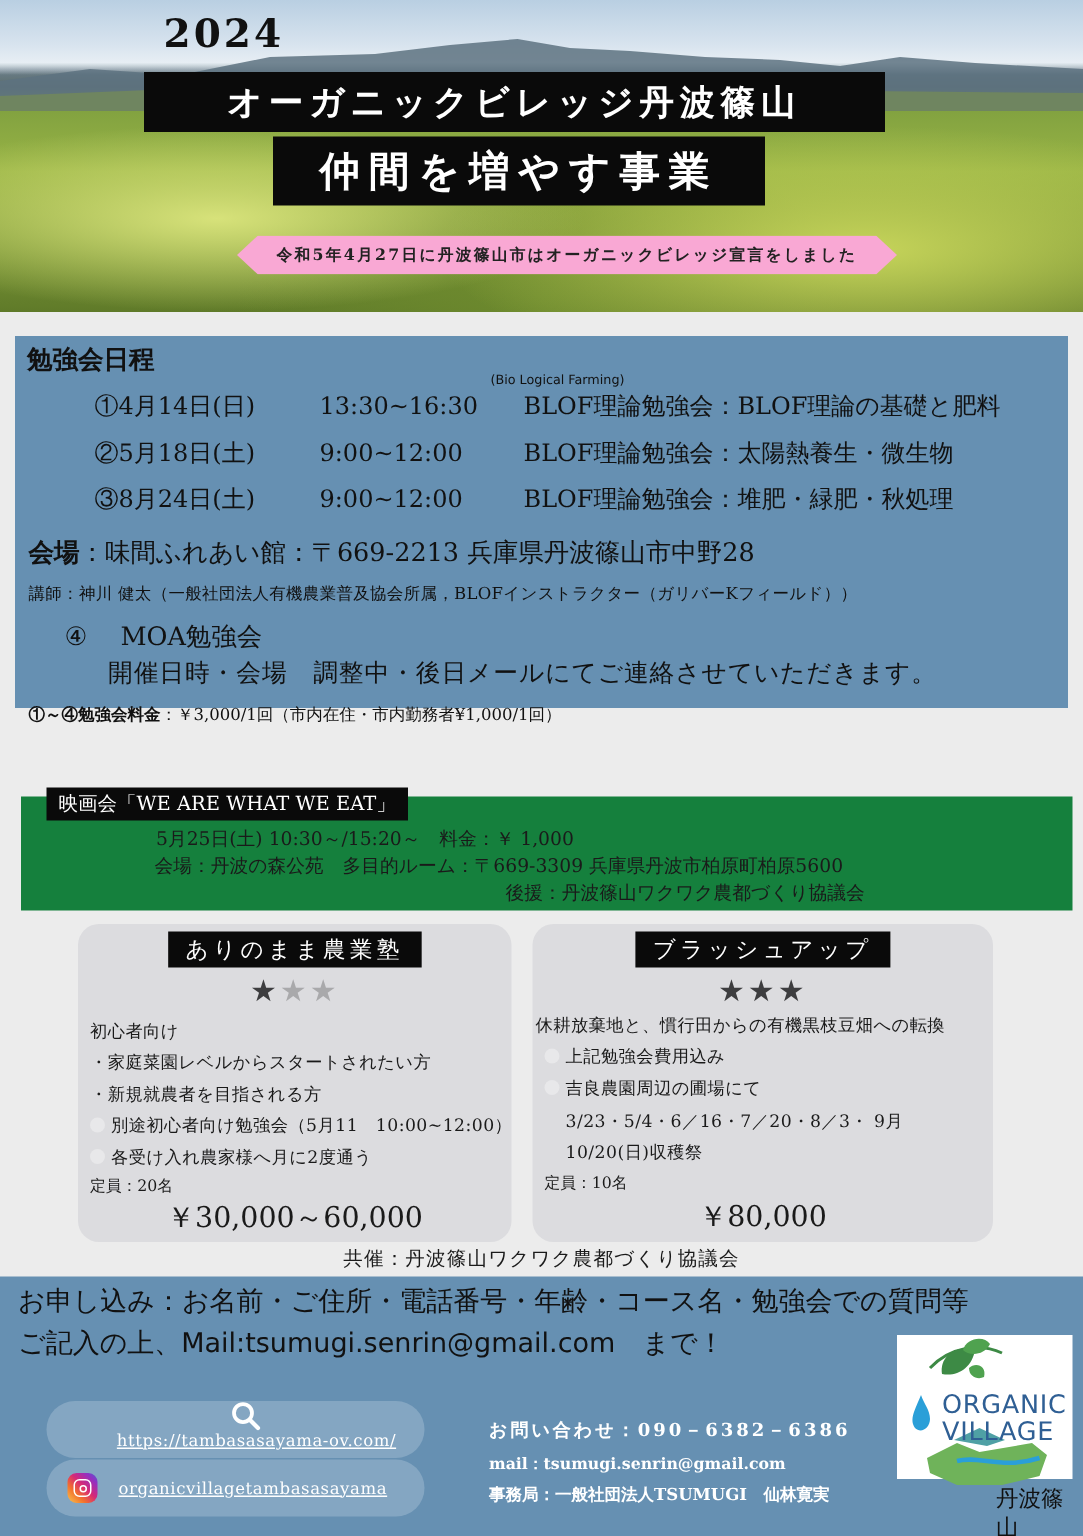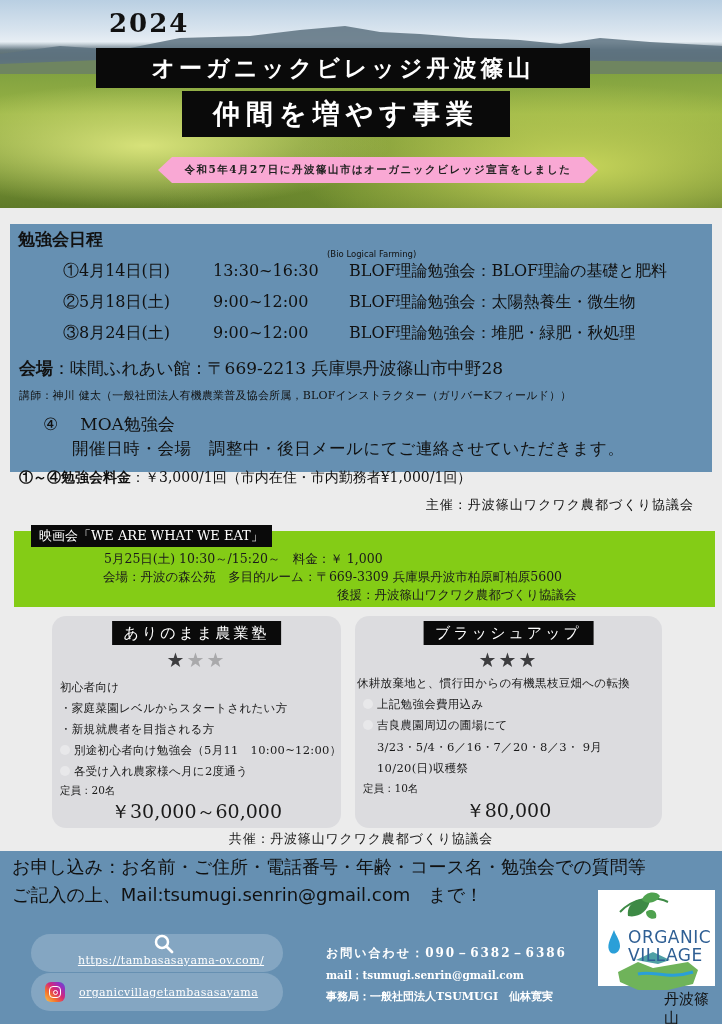--- a/index.html
+++ b/index.html
@@ -53,26 +53,26 @@
   .sched-row { left: 25px; font-size: 16px; white-space: nowrap; }
   .sched-row .num { display: inline-block; width: 150px; margin-left: 28px; }
   .sched-row .time { display: inline-block; width: 136px; }
   .bio { left: 317px; top: 25px; font-size: 8.5px; font-family: "DejaVu Sans", sans-serif; }
   .venue { left: 9px; top: 133px; font-size: 17px; white-space: nowrap; }
   .venue b { font-weight: bold; }
   .lecturer { left: 9px; top: 164px; font-size: 11px; white-space: nowrap; letter-spacing: 0.2px; }
   .moa { left: 33px; top: 189px; font-size: 17px; white-space: nowrap; }
   .moa .n { margin-right: 22px; }
   .moa-detail { left: 62px; top: 214px; font-size: 16.5px; white-space: nowrap; letter-spacing: 0.6px; }
-  .fee { left: 9px; top: 245px; font-size: 14px; white-space: nowrap; }
+  .fee { left: 9px; top: 245px; font-size: 11px; white-space: nowrap; }
   .fee b { font-weight: bold; }
   .host { right: 18px; top: 272px; font-size: 13px; letter-spacing: 1px; }
 
   
-  .movie { left: 14px; top: 531px; width: 701px; height: 76px; background: #84cc16; }
+  .movie { left: 14px; top: 531px; width: 701px; height: 76px; background: #15803d; }
   .movie-tag {
     left: 31px; top: 525px; height: 22px; background: #0a0a0a; color: #fff; padding: 0 8px;
     font-size: 13px; display: flex; align-items: center; white-space: nowrap;
   }
   .movie .l1 { left: 90px; top: 20px; font-size: 12.5px; white-space: nowrap; }
   .movie .l2 { left: 89px; top: 38px; font-size: 12.5px; white-space: nowrap; }
   .movie .l3 { left: 323px; top: 56px; font-size: 12.5px; white-space: nowrap; }
 
   
   .card { top: 616px; height: 212px; background: #dcdcdf; border-radius: 14px; }
@@ -157,21 +157,20 @@
     <b>会場</b><span>：味間ふれあい館：〒669-2213 兵庫県丹波篠山市中野28</span>
   </div>
   <div class="abs lecturer">講師：神川 健太（一般社団法人有機農業普及協会所属，BLOFインストラクター（ガリバーKフィールド））</div>
   <div class="abs moa">
     <span class="n">④</span><span>MOA勉強会</span>
   </div>
   <div class="abs moa-detail">開催日時・会場　調整中・後日メールにてご連絡させていただきます。</div>
   <div class="abs fee">
     <b>①～④勉強会料金</b><span>：￥3,000/1回（市内在住・市内勤務者¥1,000/1回）</span>
   </div>
-  <div class="abs host">主催：丹波篠山ワクワク農都づくり協議会</div>
 </div>
 
 <div class="abs movie">
   <div class="abs l1">5月25日(土) 10:30～/15:20～　料金：￥ 1,000</div>
   <div class="abs l2">会場：丹波の森公苑　多目的ルーム：〒669-3309 兵庫県丹波市柏原町柏原5600</div>
   <div class="abs l3">後援：丹波篠山ワクワク農都づくり協議会</div>
 </div>
 <div class="abs movie-tag">映画会「WE ARE WHAT WE EAT」</div>
 
 <div class="abs card card-left">

